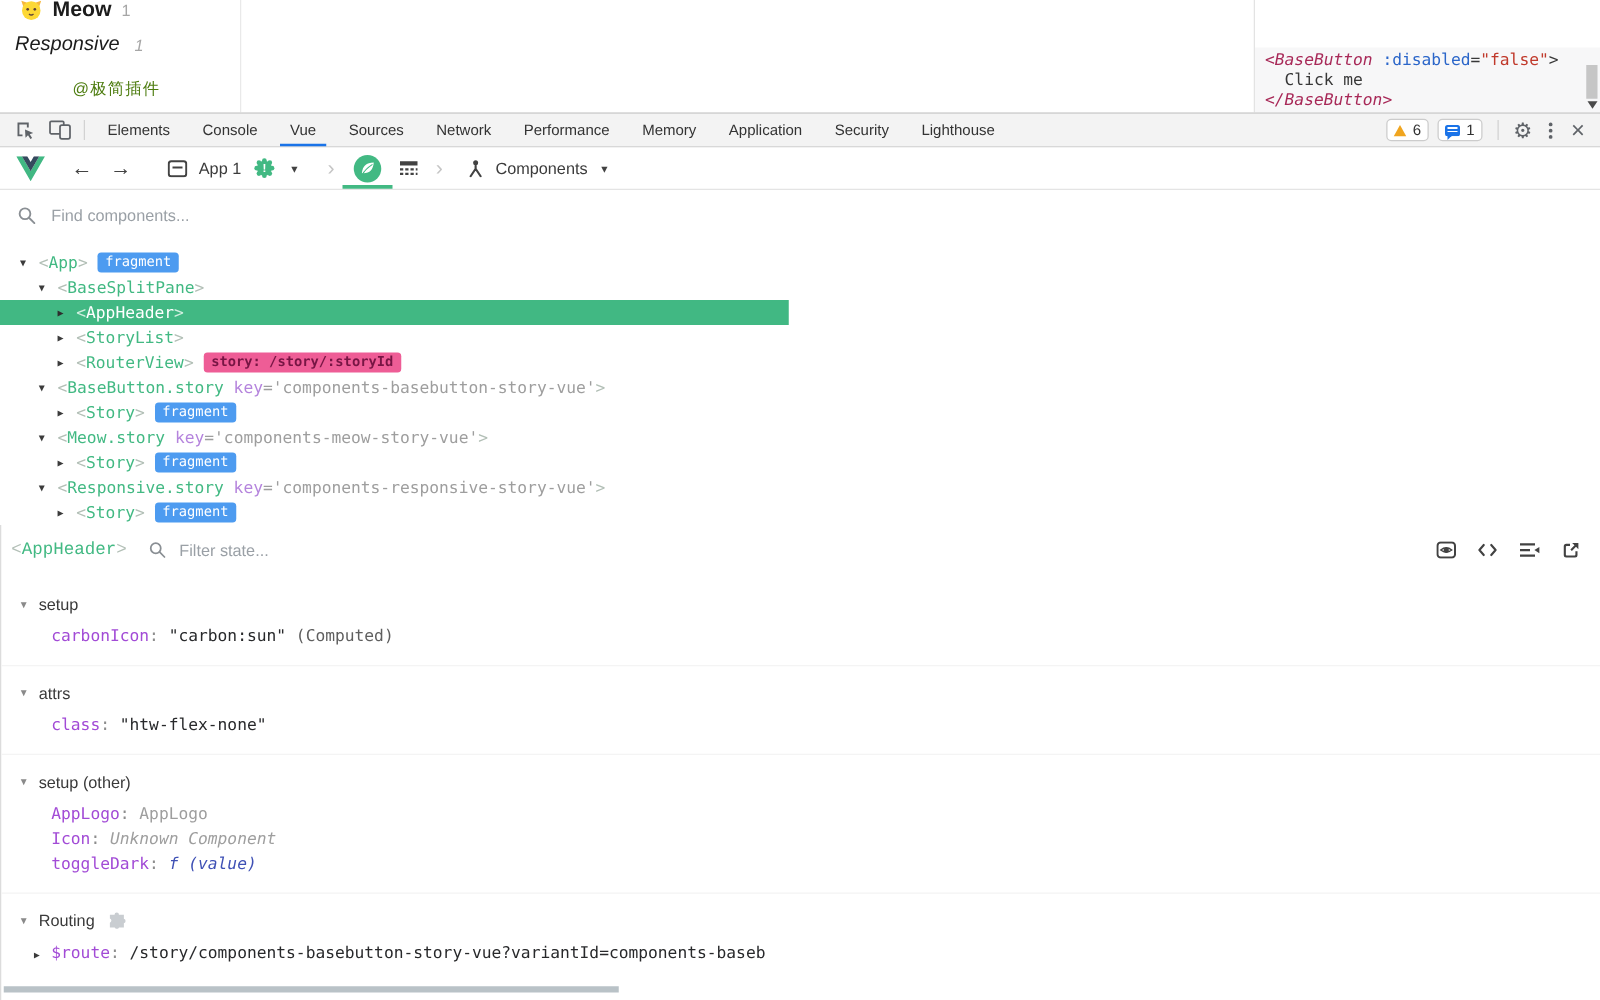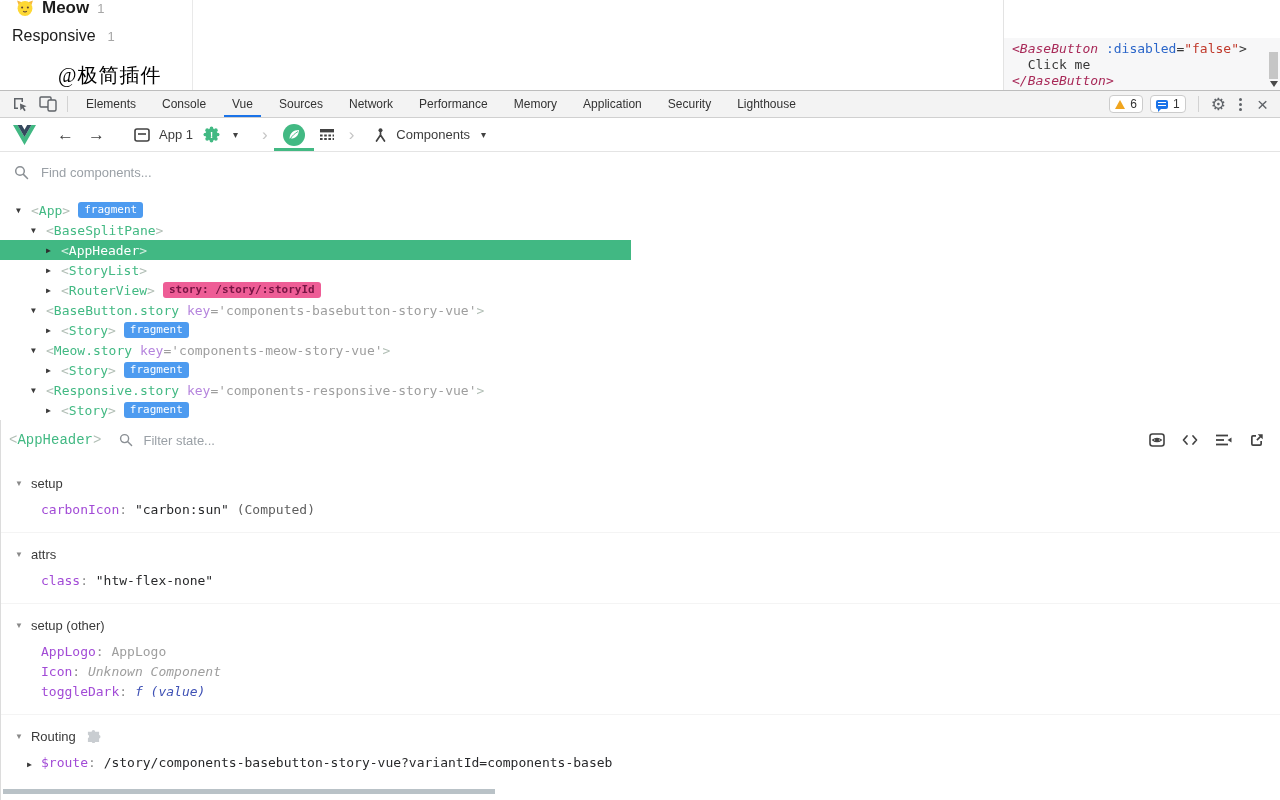--- a/index.html
+++ b/index.html
@@ -4,24 +4,24 @@
 <style>
   html,body{margin:0;padding:0;}
   body{width:1280px;height:800px;position:relative;background:#fff;overflow:hidden;
        font-family:"Liberation Sans",sans-serif;-webkit-font-smoothing:antialiased;}
 
   
   .top-strip{position:absolute;left:0;top:0;width:1280px;height:90px;background:#fff;}
   .ts-divider{position:absolute;left:192px;top:0;width:1px;height:90px;background:#e9e9e9;}
   .meow-row{position:absolute;left:16px;top:-2px;display:flex;align-items:center;gap:8px;}
   .meow-label{font-size:17px;font-weight:bold;color:#1c1c1c;}
-  .resp-row{position:absolute;left:12px;top:27px;display:flex;align-items:center;gap:12px;}
+  .resp-row{position:absolute;left:12px;top:27px;display:flex;align-items:center;gap:12px;font-style:italic;}
   .resp-label{font-size:16px;color:#1c1c1c;}
   .count{color:#a6a6a6;font-size:13px;}
-  .watermark-left{position:absolute;left:58px;top:62px;font-size:20px;color:#000000;letter-spacing:1px;font-family:Liberation Serif, serif;}
+  .watermark-left{position:absolute;left:58px;top:62px;font-size:13px;color:#4d7c0f;letter-spacing:1px;}
 
   
   .code-panel{position:absolute;left:1003px;top:0;width:277px;height:90px;background:#fff;border-left:1px solid #e3e3e3;}
   .code-box{position:absolute;left:0;top:38px;right:0;bottom:0;background:#f7f7f8;
             font-family:"DejaVu Sans Mono",monospace;font-size:13px;line-height:16px;
             padding:3px 14px 0 8px;white-space:pre;overflow:hidden;}
   .c-tag{color:#a82958;font-style:italic;}
   .c-attr{color:#2b66c9;}
   .c-punc{color:#383838;}
   .c-str{color:#c0392b;}

